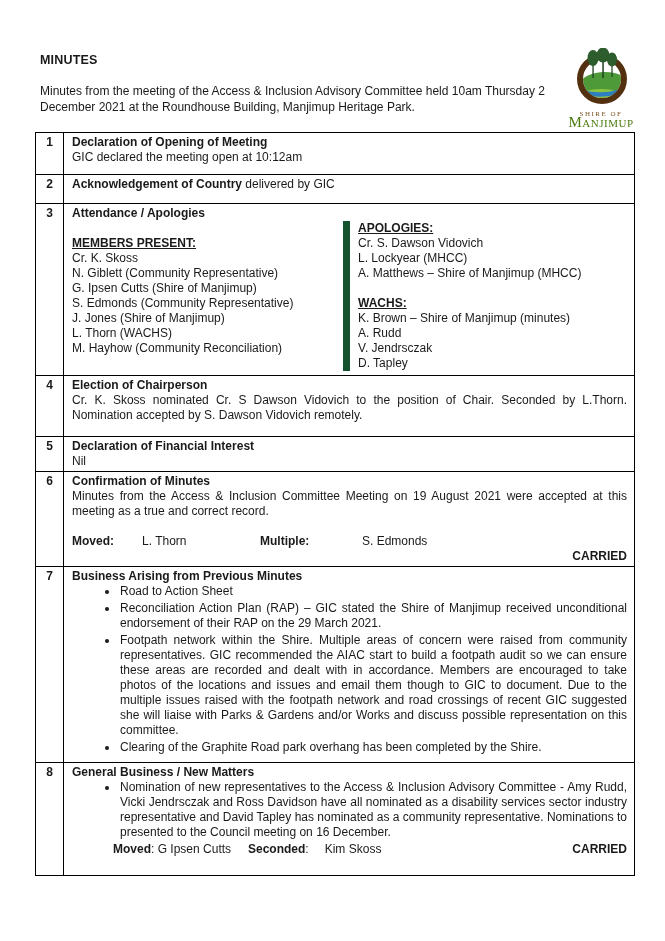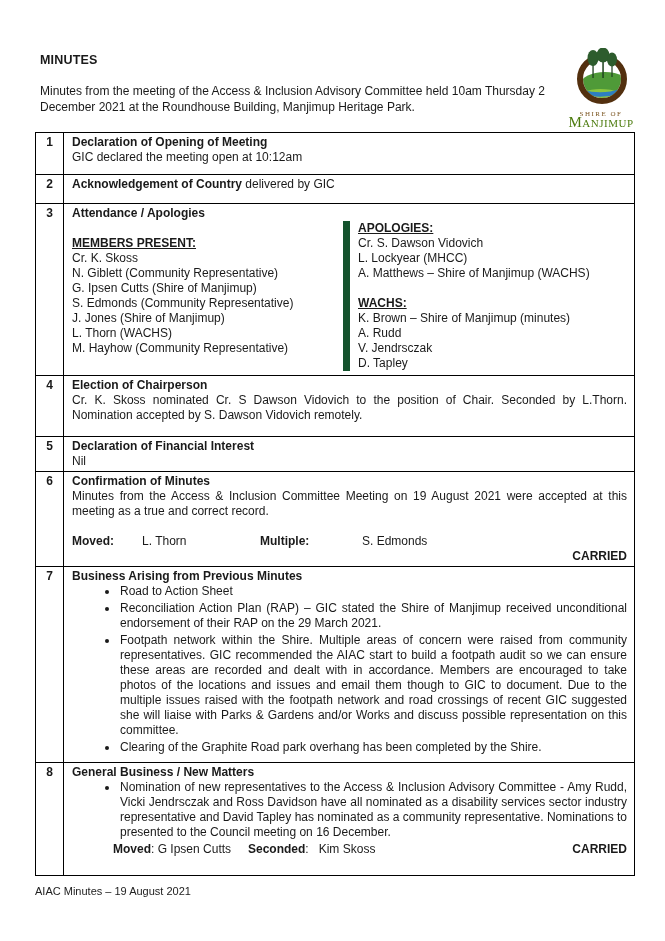--- a/index.html
+++ b/index.html
@@ -42,21 +42,21 @@
 
   .moved-line { display:flex; margin-top:15px;gap:8px; }
   .m-label { font-weight:bold; width:62px; }
   .m-value { width:110px; }
   .s-label { font-weight:bold; width:94px; }
   .carried-line { text-align:right; font-weight:bold; }
 
   .moved-line8 { display:flex; margin-top:0; }
   .g1 { width:176px;padding-left:41px; }
   .bold { font-weight:bold; }
-  .g-name { margin-left:10px; }
+  .g-name { margin-left:16px; }
   .carried8 { margin-left:auto; font-weight:bold; }
 
   .footer { margin-top:9px; font-size:11px; color:#222; }
 </style>
 </head>
 <body>
 
 <div class="page">
 
   <h1 class="doc-title">MINUTES</h1>
@@ -120,27 +120,27 @@
         <div class="row-heading">Attendance / Apologies</div>
         <div class="att-cols">
           <div class="att-left">
             <div class="section-title">MEMBERS PRESENT:</div>
             <div>Cr. K. Skoss</div>
             <div>N. Giblett (Community Representative)</div>
             <div>G. Ipsen Cutts (Shire of Manjimup)</div>
             <div>S. Edmonds (Community Representative)</div>
             <div>J. Jones (Shire of Manjimup)</div>
             <div>L. Thorn (WACHS)</div>
-            <div>M. Hayhow (Community Representative)</div>
+            <div>M. Hayhow (Community Reconciliation)</div>
           </div>
           <div class="att-right">
             <div class="section-title">APOLOGIES:</div>
             <div>Cr. S. Dawson Vidovich</div>
             <div>L. Lockyear (MHCC)</div>
-            <div>A. Matthews – Shire of Manjimup (WACHS)</div>
+            <div>A. Matthews – Shire of Manjimup (MHCC)</div>
             <div class="gap"></div>
             <div class="section-title">WACHS:</div>
             <div>K. Brown – Shire of Manjimup (minutes)</div>
             <div>A. Rudd</div>
             <div>V. Jendrsczak</div>
             <div>D. Tapley</div>
           </div>
         </div>
       </td>
     </tr>
@@ -201,15 +201,14 @@
           <span class="bold">Seconded</span>
               <span>:</span>
           <span class="g-name">Kim Skoss</span>
           <span class="carried8">CARRIED</span>
         </div>
       </td>
     </tr>
   </tbody>
     </table>
 
-  <div class="footer">AIAC Minutes – 19 August 2021</div>
 
 </div>
 
 </body></html>

